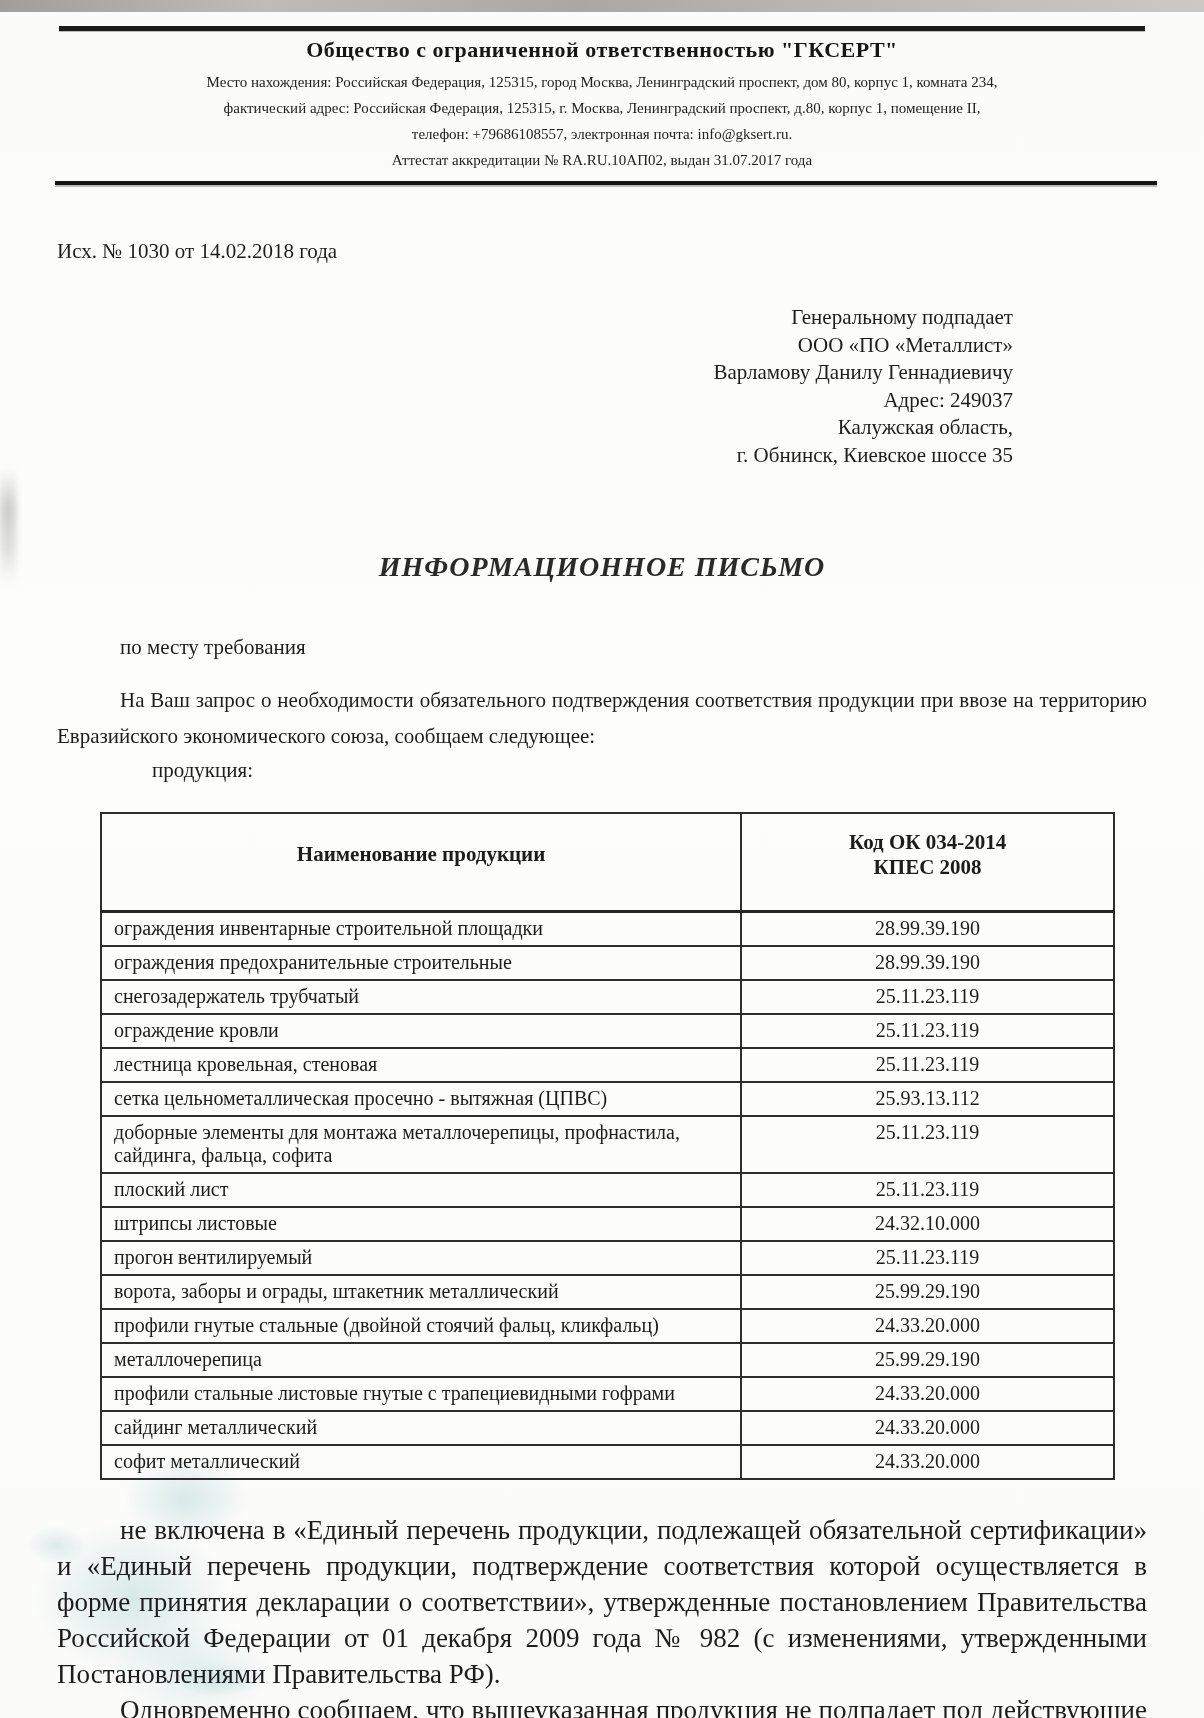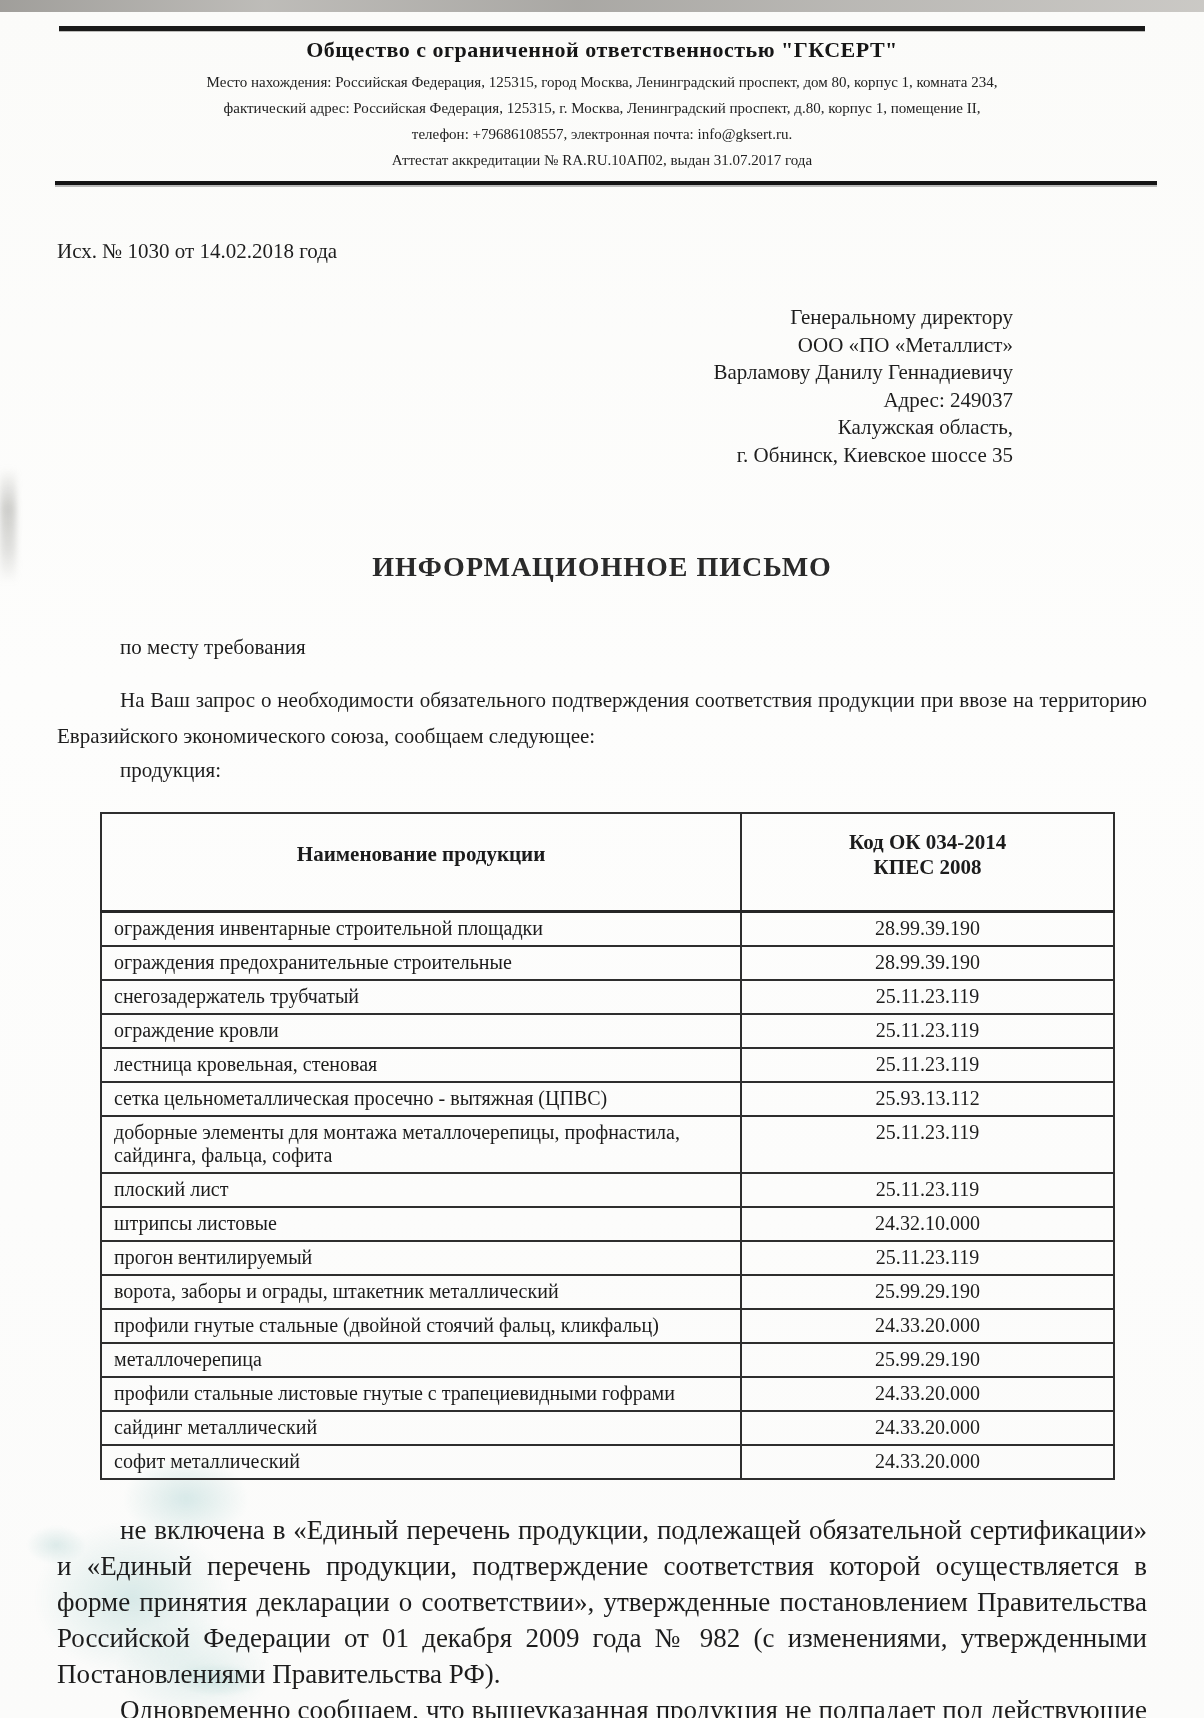--- a/index.html
+++ b/index.html
@@ -71,34 +71,35 @@
     line-height: 27.5px;
   }
   
   .letter-title {
     margin: 82px 0 0 0;
     text-align: center;
     font-size: 28px;
     font-weight: bold;
     letter-spacing: 1px;
     color: #2a2a2a;
+    font-style: italic;
   }
   .salutation {
     margin: 52px 0 0 63px;
     font-size: 21px;
   }
   .intro-p {
     margin: 22px 0 0 0;
     font-size: 21px;
     line-height: 36px;
     text-align: justify;
     text-indent: 63px;
   }
   .products-label {
-    margin: 0 0 0 63px;
+    margin: 0 0 0 95px;
     font-size: 21px;
     line-height: 32px;
   }
   
   .product-table {
     margin: 26px 0 0 43px;
     width: 1015px;
     border-collapse: collapse;
     font-size: 20px;
     color: #1c1c1c;
@@ -187,21 +188,21 @@
       <div class="addr-line">Место нахождения: Российская Федерация, 125315, город Москва, Ленинградский проспект, дом 80, корпус 1, комната 234,</div>
       <div class="addr-line">фактический адрес: Российская Федерация, 125315, г. Москва, Ленинградский проспект, д.80, корпус 1, помещение II,</div>
       <div class="addr-line">телефон: +79686108557, электронная почта: info@gksert.ru.</div>
       <div class="addr-line">Аттестат аккредитации № RA.RU.10АП02, выдан 31.07.2017 года</div>
       <div class="rule-bottom"></div>
     </div>
 
     <div class="ref-line">Исх. № 1030 от 14.02.2018 года</div>
 
     <div class="recipient">
-      <div>Генеральному директору</div>
+      <div>Генеральному подпадает</div>
       <div>ООО «ПО «Металлист»</div>
       <div>Варламову Данилу Геннадиевичу</div>
       <div>Адрес: 249037</div>
       <div>Калужская область,</div>
       <div>г. Обнинск, Киевское шоссе 35</div>
     </div>
 
     <div class="letter-title">ИНФОРМАЦИОННОЕ ПИСЬМО</div>
 
     <div class="salutation">по месту требования</div>

